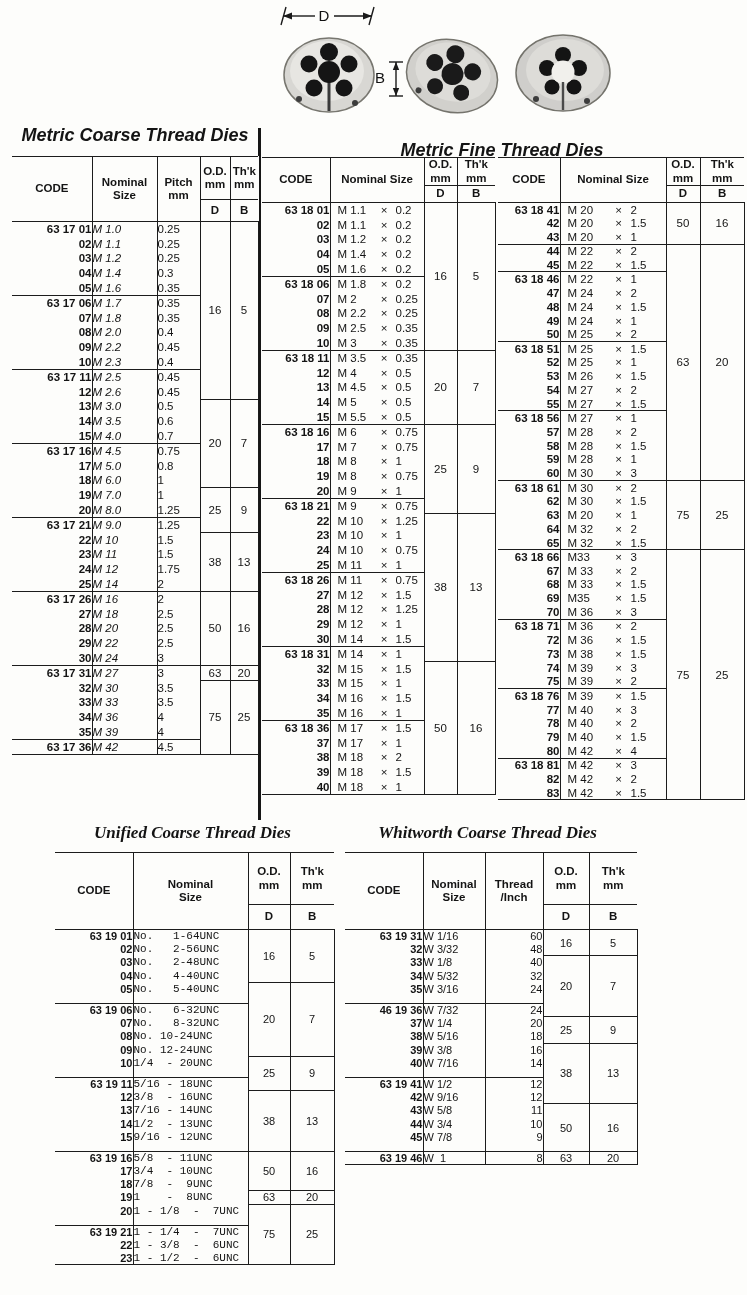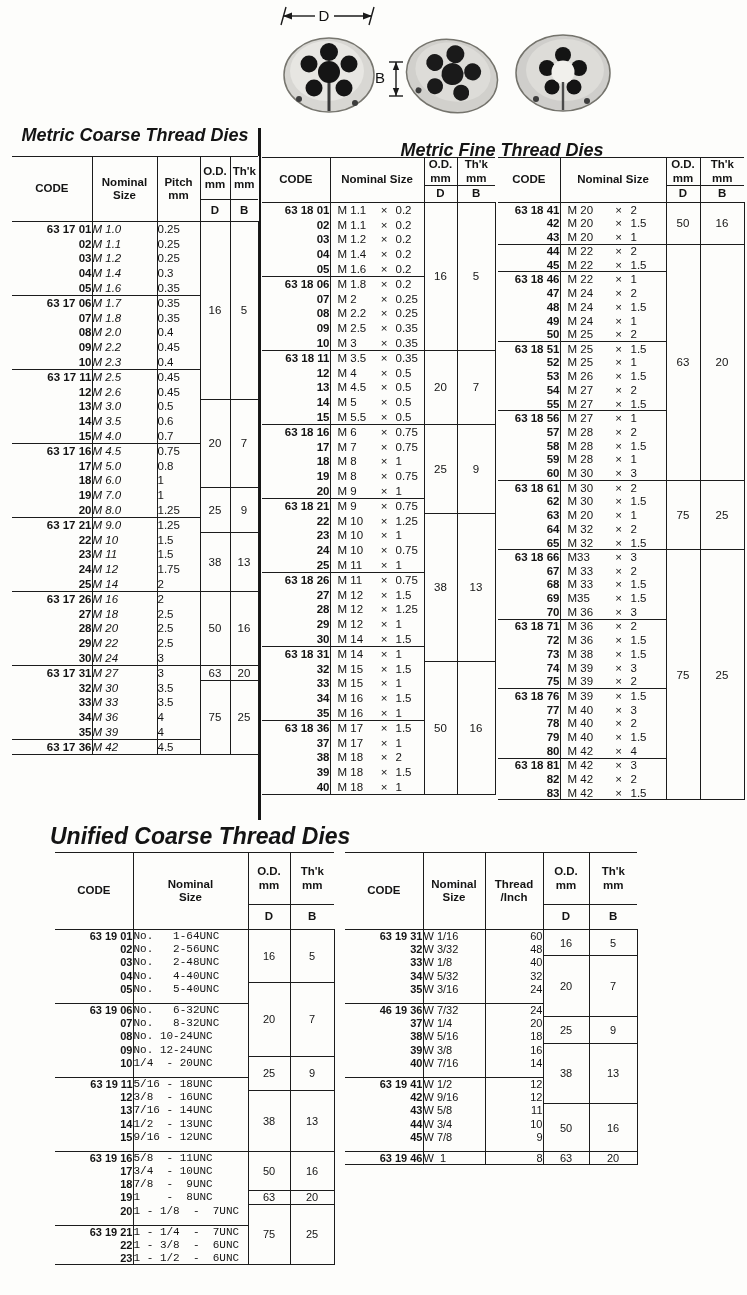--- a/index.html
+++ b/index.html
@@ -2,21 +2,21 @@
 <html><head>
 <meta charset="utf-8">
 <style>
   html,body{margin:0;padding:0;background:#eee;}
   .page{position:relative;width:747px;height:1295px;background:#fdfdfb;overflow:hidden;
         font-family:"Liberation Sans",sans-serif;color:#141414;}
   .abs{position:absolute;}
   .pagetitle{font:italic 700 23px "Liberation Sans",sans-serif;letter-spacing:.2px;}
   .pagesub{font:italic 700 15px "Liberation Sans",sans-serif;}
   .sectitle{font:italic 700 18px "Liberation Sans",sans-serif;text-align:center;white-space:nowrap;}
-  .sectitle.small{font-size:23px;}
+  .sectitle.small{font-size:17px;font-family:Liberation Serif, serif;}
   .divider{background:#161616;}
   .dimtext{font:400 15px "Liberation Sans",sans-serif;fill:#111;}
 
   
   table.die-table{border-collapse:collapse;table-layout:fixed;background:#fdfdfb;}
   .die-table th,.die-table td{padding:0;overflow:hidden;vertical-align:middle;}
   .die-table th{font-weight:700;border:1.7px solid #1c1c1c;white-space:pre-line;
                 text-align:center;line-height:1.15;font-size:11.5px;}
   .die-table th.c0{border-left:none;}
   .die-table th.cn{border-right:none;}
@@ -746,20 +746,21 @@
           </tr>
           <tr>
             <td class="c-code c0 lastrow">83</td>
             <td class="xcell lastrow"><span class="xs">M 42</span><span class="xx">×</span><span class="xp">1.5</span></td>
           </tr>
         </tbody>
       </table>
     </div>
 
   <div class="abs sectitle small" style="left:50px;top:823px;width:285px;">Unified Coarse Thread Dies</div>
+  <div class="abs sectitle small" style="left:335px;top:823px;width:305px;">Whitworth Coarse Thread Dies</div>
 
   <div class="abs" style="left:55px;top:852px;">
       <table class="die-table t-uni">
         <colgroup>
           <col style="width: 78px;">
           <col style="width: 115px;">
           <col style="width: 42px;">
           <col style="width: 44px;">
         </colgroup>
         <thead>

